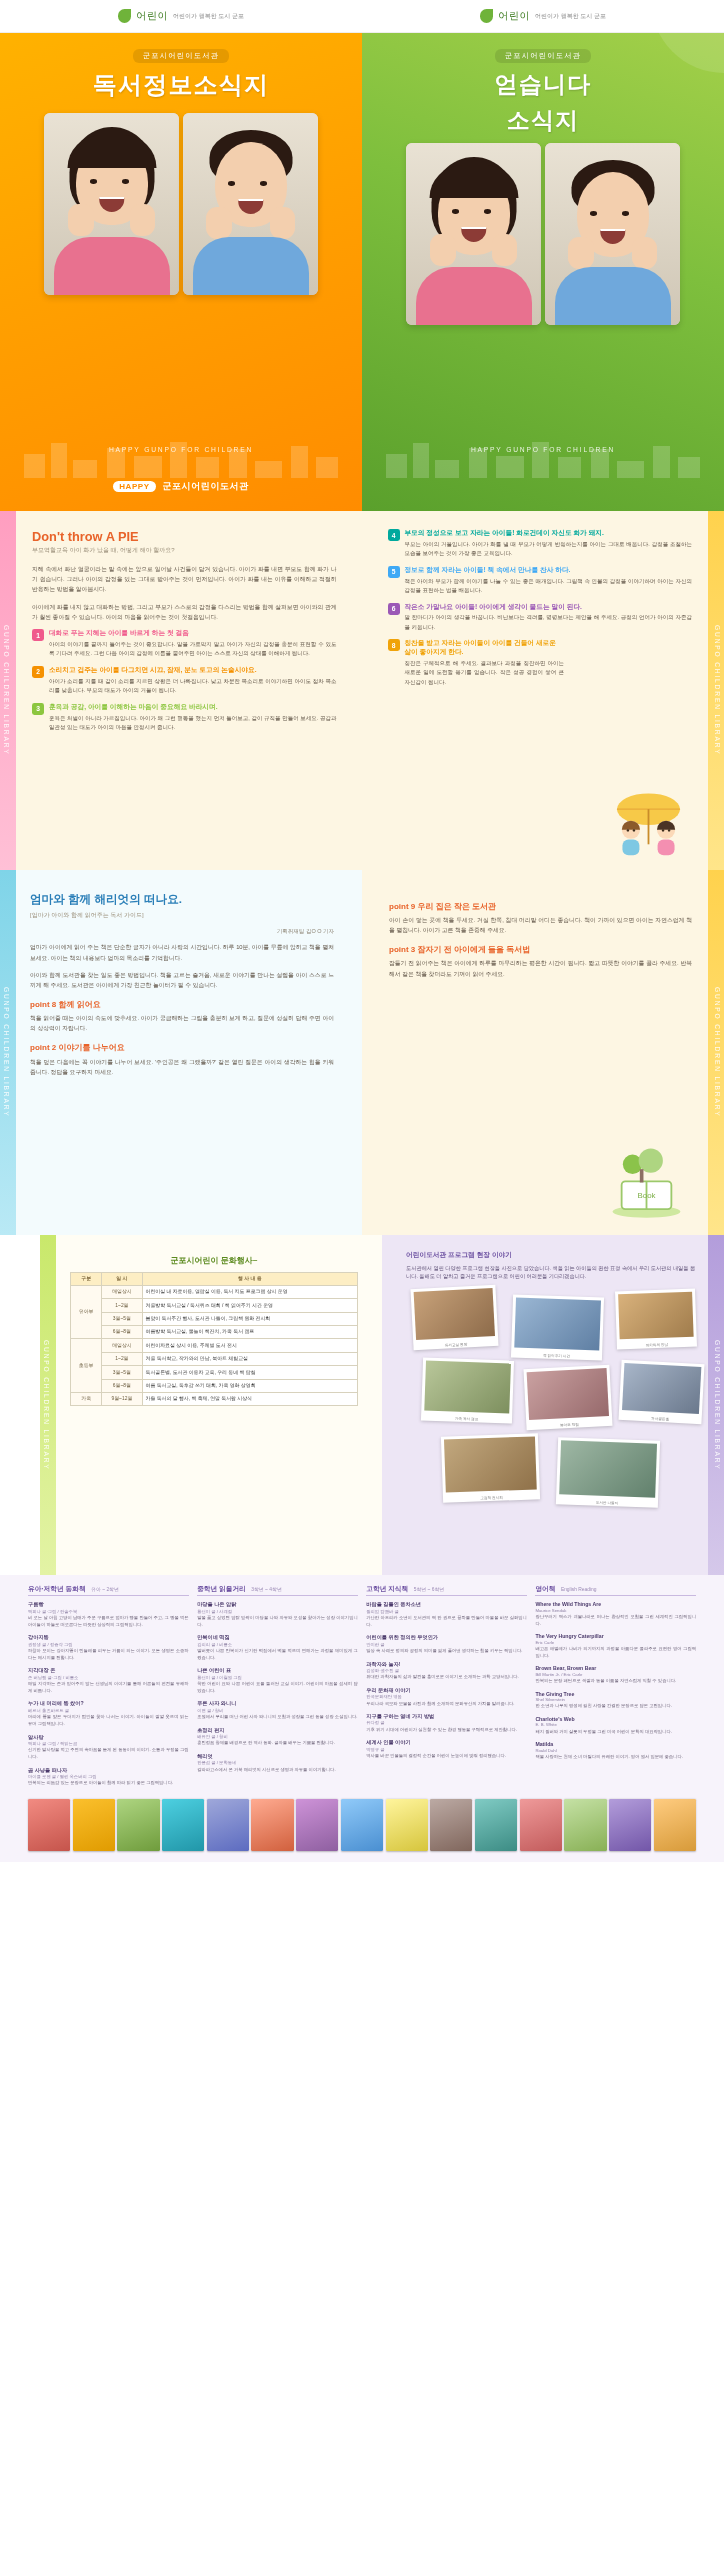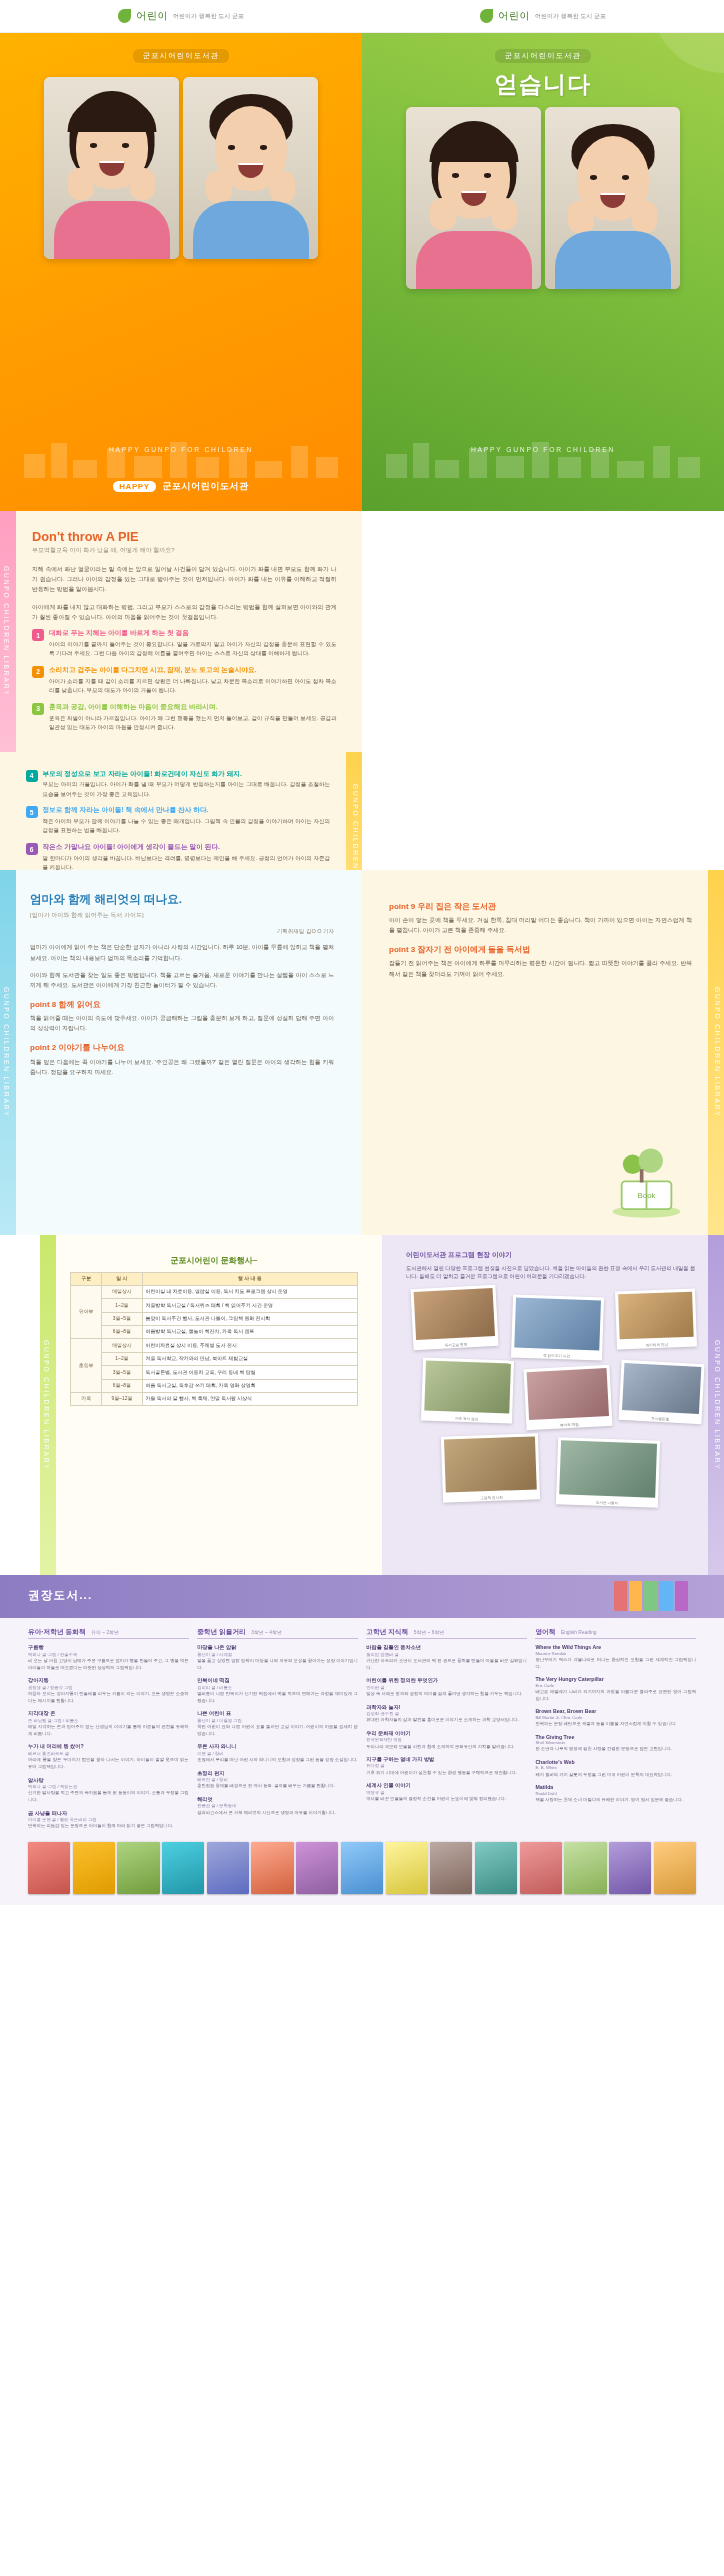--- a/index.html
+++ b/index.html
@@ -94,21 +94,21 @@
   
   .spread { display:flex; position:relative; }
   .side-brand {
     position:absolute; top:0; bottom:0; width:13.4px;
     writing-mode:vertical-rl; text-orientation:mixed;
     display:flex; align-items:center; justify-content:center;
     font-size:6.7px; letter-spacing:1.8px; color:#ffffff; opacity:.9;
   }
 
   
-  .spread2 { height:359px;flex-direction:column; }
+  .spread2 { height:359px; }
   .s2-left { width:362px; background:#fdf6e3; position:relative; padding:18px 25.5px 12px 32px; }
   .s2-right { width:362px; background:#fdf6e3; position:relative; padding:18px 32px 12px 25.5px; }
   .s2-left:before, .s2-right:before { content:""; position:absolute; top:0; bottom:0; width:16px; }
   .s2-left:before { left:0; background:linear-gradient(180deg,#ff9ec0,#ffc0d6); }
   .s2-right:before { right:0; background:linear-gradient(180deg,#ffd24d,#ffe58a); }
   .art-title { color:#e8632a; font-size:12.8px; font-weight:bold; margin:0 0 2.4px; }
   .art-subtitle { color:#9b8f7a; font-size:6px; margin:0 0 8.5px; }
   .art-p { font-size:5.8px; line-height:1.75; color:#5f5346; text-align:justify; margin:0 0 7.3px; }
   .num-item { display:flex; gap:4.9px; margin-bottom:7.3px; }
   .num-badge {
@@ -183,20 +183,21 @@
   <div class="spread1">
 
     <div class="cover-left">
       <div class="topbar">
         <span class="logo-leaf"></span>
         <span class="logo-txt">어린이</span>
         <span class="logo-sub">어린이가 행복한 도시 군포</span>
       </div>
       <div class="cover-head">
         <span class="cover-sub">군포시어린이도서관</span>
+        <div class="cover-title">독서정보소식지</div>
       </div>
 
       <div class="photo-wrap">
         <div class="kidphoto girl">
           <div class="bg-room"></div>
           <div class="face">
             <div class="hair" style="top:13.4px;width:85px;height:91px;"></div>
             <div class="head" style="top:27px;"></div>
             <div class="hair" style="top:22px;width:89px;height:33px;border-radius:43px 43px 0 0;"></div>
             <div class="eye" style="left:46px;top:66px;"></div>
@@ -247,20 +248,21 @@
     <div class="cover-right">
       <div class="topbar">
         <span class="logo-leaf"></span>
         <span class="logo-txt">어린이</span>
         <span class="logo-sub">어린이가 행복한 도시 군포</span>
       </div>
       <div class="rcorner-tab"></div>
       <div class="cover-head">
         <span class="cover-sub">군포시어린이도서관</span>
         <div class="cover-title two-line">얻습니다</div>
+        <div class="cover-title two-line">소식지</div>
       </div>
 
       <div class="photo-wrap" style="margin-top:8.5px;">
         <div class="kidphoto girl">
           <div class="bg-room"></div>
           <div class="face">
             <div class="hair" style="top:13.4px;width:85px;height:91px;"></div>
             <div class="head" style="top:27px;"></div>
             <div class="hair" style="top:22px;width:89px;height:33px;border-radius:43px 43px 0 0;"></div>
             <div class="eye" style="left:46px;top:66px;"></div>
@@ -511,30 +513,20 @@
         </div>
         <div class="pc" style="left:151px;top:152px;width:102px;height:67px;transform:rotate(2deg);">
           <div class="im" style="background:linear-gradient(135deg,#9fb8a5,#61806c);"></div>
           <span class="cap">도서관 나들이</span>
         </div>
       </div>
     </div>
   </div>
 
   <div class="spread5">
-    <div class="s5-header">
-      <span class="ttl">권장도서...</span>
-      <span class="bks">
-        <i style="background:#e57373;"></i>
-          <i style="background:#ffb74d;"></i>
-        <i style="background:#81c784;"></i>
-          <i style="background:#64b5f6;"></i>
-        <i style="background:#ba68c8;"></i>
-      </span>
-    </div>
 
     <div class="cols">
 
       <div class="col">
         <div class="col-head">
           <span>유아·저학년 동화책</span>
           <span class="grade">유아 ~ 2학년</span>
         </div>
         <div class="bk">
           <p class="bt">구름빵</p>

